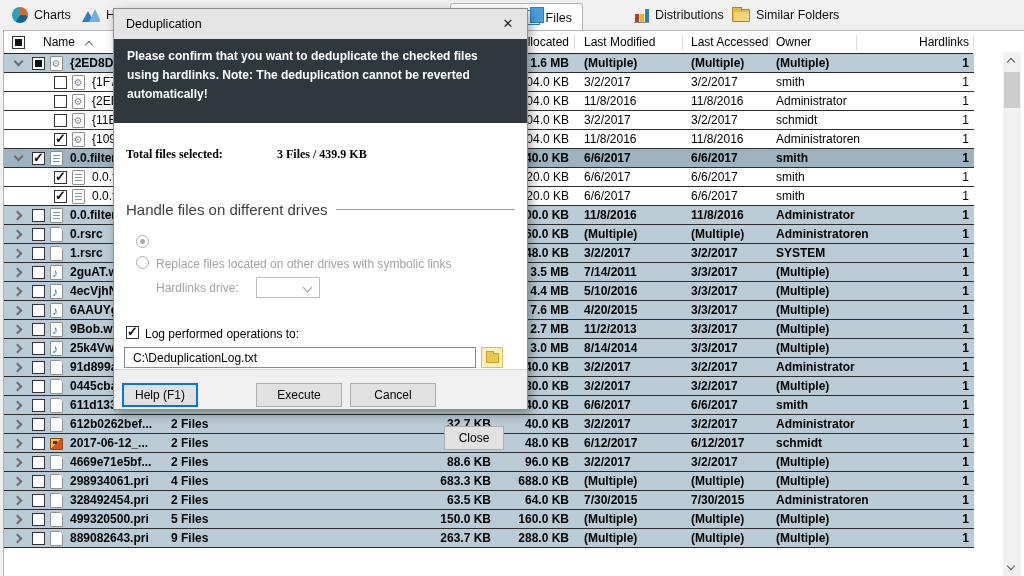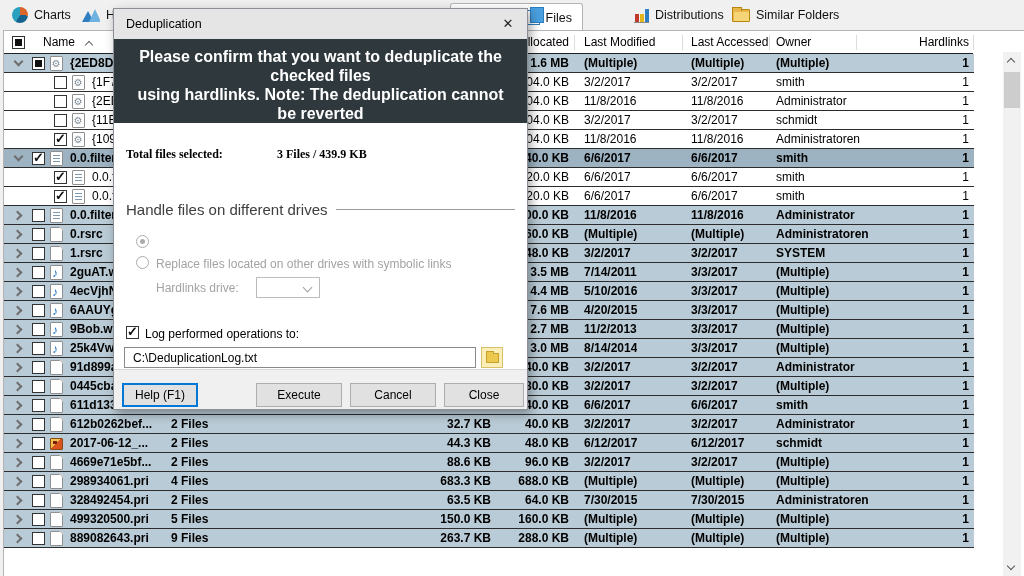--- a/index.html
+++ b/index.html
@@ -73,21 +73,21 @@
   .vs-up .chev-v { top:7px; transform:rotate(-135deg); }
   .vs-dn { bottom:0; } .vs-dn .chev-v { top:4px; transform:rotate(45deg); }
   .vs-thumb { position:absolute; left:1px; top:20px; width:16px; height:36px; background:#cdcdcd; }
 
   
   .dialog { position:absolute; left:113px; top:8px; width:415px; height:402px; background:#fff; border:1px solid #8a9096; box-shadow:3px 4px 10px rgba(0,0,0,.35); z-index:10; }
   .dlg-title { position:absolute; left:0; top:0; right:0; height:30px; background:#e5e5e5; }
   .dlg-title-text { position:absolute; left:12px; top:8px; font-size:12.5px; }
   .dlg-close { position:absolute; right:10px; top:6px; width:18px; height:18px; text-align:center; font-size:13px; color:#222; line-height:18px; }
   .dlg-dark { position:absolute; left:0; top:30px; right:0; height:84px; background:var(--dark-panel); color:#fff; font-weight:bold; padding:8px 13px; }
-  .dlg-dark div { line-height:19px; font-size:16px;text-align:center; }
+  .dlg-dark div { line-height:19px; font-size:12px; }
   .dlg-body { position:absolute; left:0; top:114px; right:0; bottom:40px; background:#fff; }
   .stat { position:absolute; left:12px; font-weight:bold; }
   .stat .sl { display:inline-block; width:148px; }
   .section-title { position:absolute; left:12px; right:12px; display:flex; align-items:center; gap:8px; font-size:15px; color:#3d3d3d; }
   .section-title .line { flex:1; height:1px; background:#9b9b9b; }
   .radio { position:absolute; width:13px; height:13px; border:1px solid #ababab; border-radius:50%; background:#fff; }
   .radio.sel::after { content:""; position:absolute; left:3px; top:3px; width:5px; height:5px; border-radius:50%; background:#ababab; }
   .gray-lbl { position:absolute; color:#a3a3a3; font-size:12px; }
   .combo { position:absolute; width:64px; height:21px; border:1px solid #bcbcbc; background:#fff; }
   .combo::after { content:""; position:absolute; right:8px; top:6px; width:6px; height:6px; border-right:1.5px solid #a0a0a0; border-bottom:1.5px solid #a0a0a0; transform:rotate(45deg); }
@@ -96,21 +96,21 @@
   .dlg-cb-lbl { position:absolute; font-size:12px; color:#000; }
   .log-input { position:absolute; left:10px; top:328px; width:352px; height:21px; border:1px solid #8a8a8a; font-family:"Liberation Sans",sans-serif; font-size:12px; padding:0 8px; color:#000; }
   .browse-btn { position:absolute; left:367px; top:328px; width:22px; height:21px; background:#fbeeb8; border:1px solid #d6c06a; }
   .browse-btn .fold { position:absolute; left:4px; top:5px; width:13px; height:10px; background:var(--folder); border:1px solid #c3a22e; }
   .browse-btn .fold::before { content:""; position:absolute; left:-1px; top:-3px; width:6px; height:2px; background:var(--folder); border:1px solid #c3a22e; border-bottom:none; }
   .dlg-footer { position:absolute; left:0; right:0; bottom:0; height:40px; background:#f0f0f0; border-top:1px solid #d7d7d7; }
   .btn { position:absolute; top:13px; height:24px; background:#e1e1e1; border:1px solid #adadad; font-size:12px; text-align:center; line-height:22px; }
   .btn-help { left:8px; width:76px; border:2px solid var(--accent); line-height:20px; }
   .btn-exec { left:142px; width:86px; }
   .btn-cancel { left:236px; width:86px; }
-  .btn-close { left:330px; width:80px; }
+  .btn-close { left:330px; width:60px;margin-top:43px; }
 </style>
 </head>
 <body>
 
 <div class="tabbar">
   <div class="tab" style="left:12px;">
     <span class="ic ic-pie"></span>
     <span>Charts</span>
   </div>
   <div class="tab" style="left:82px;">

